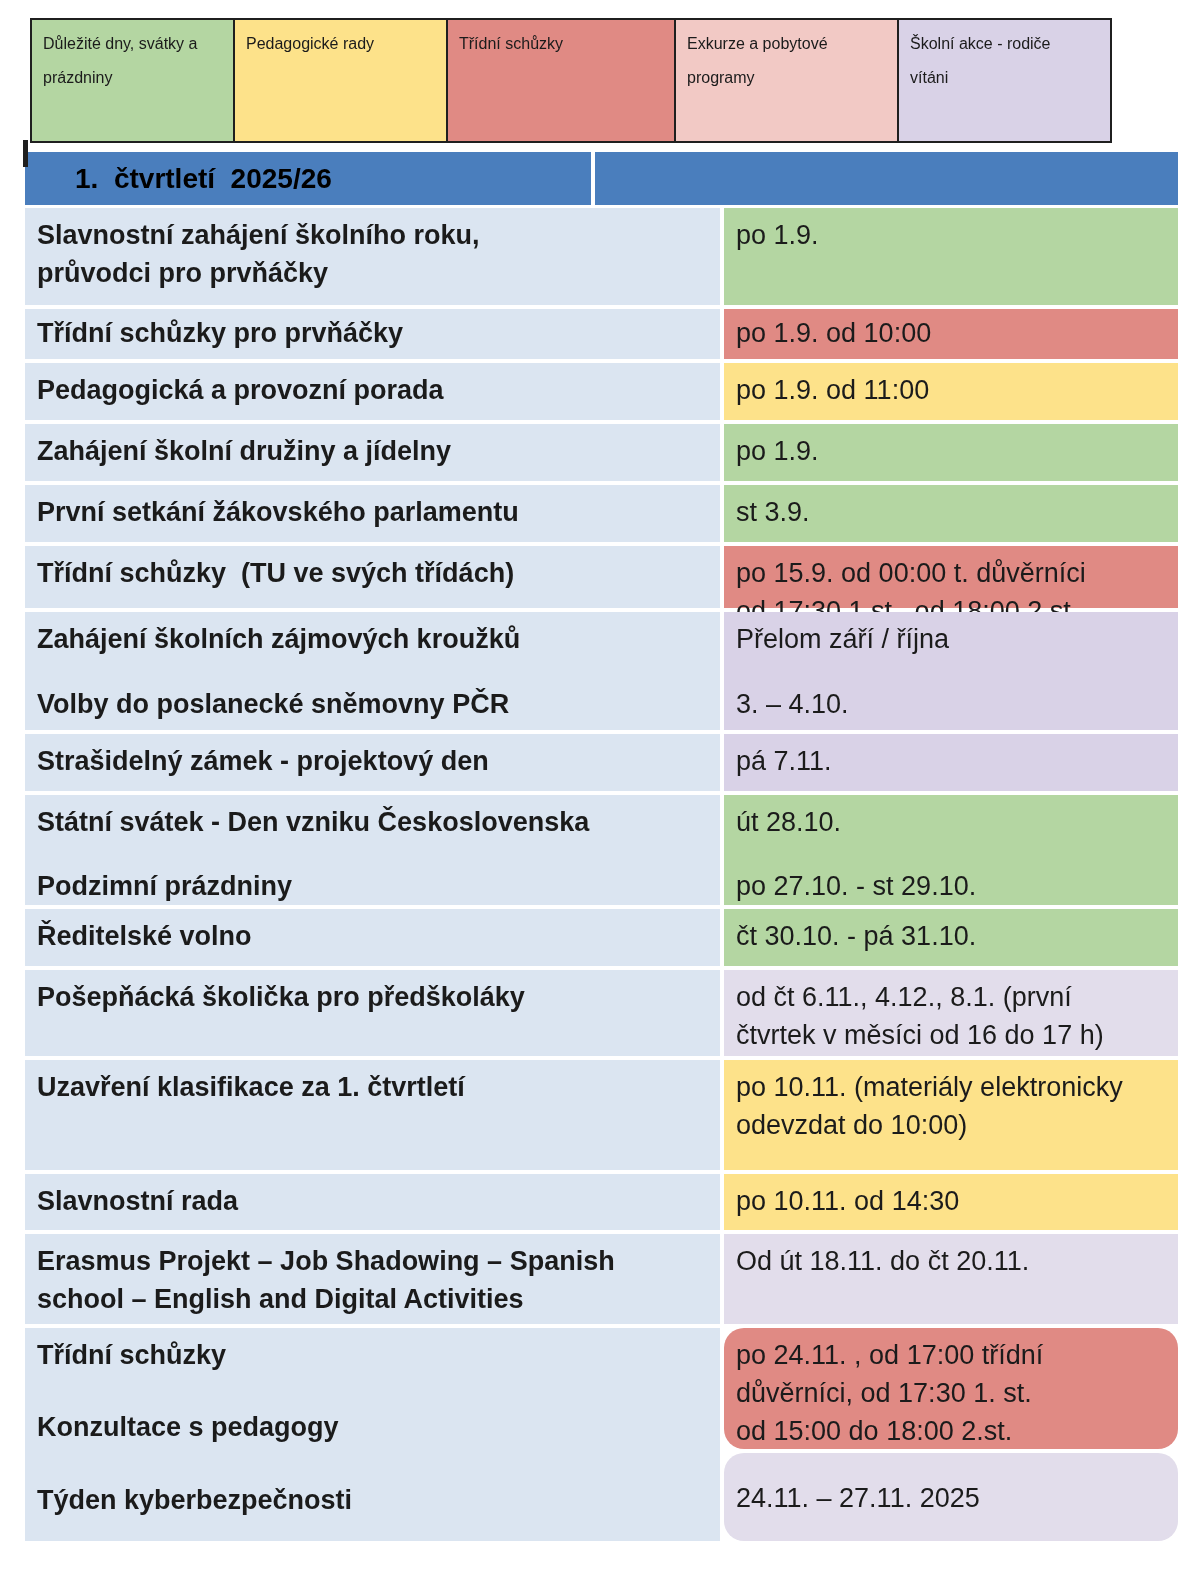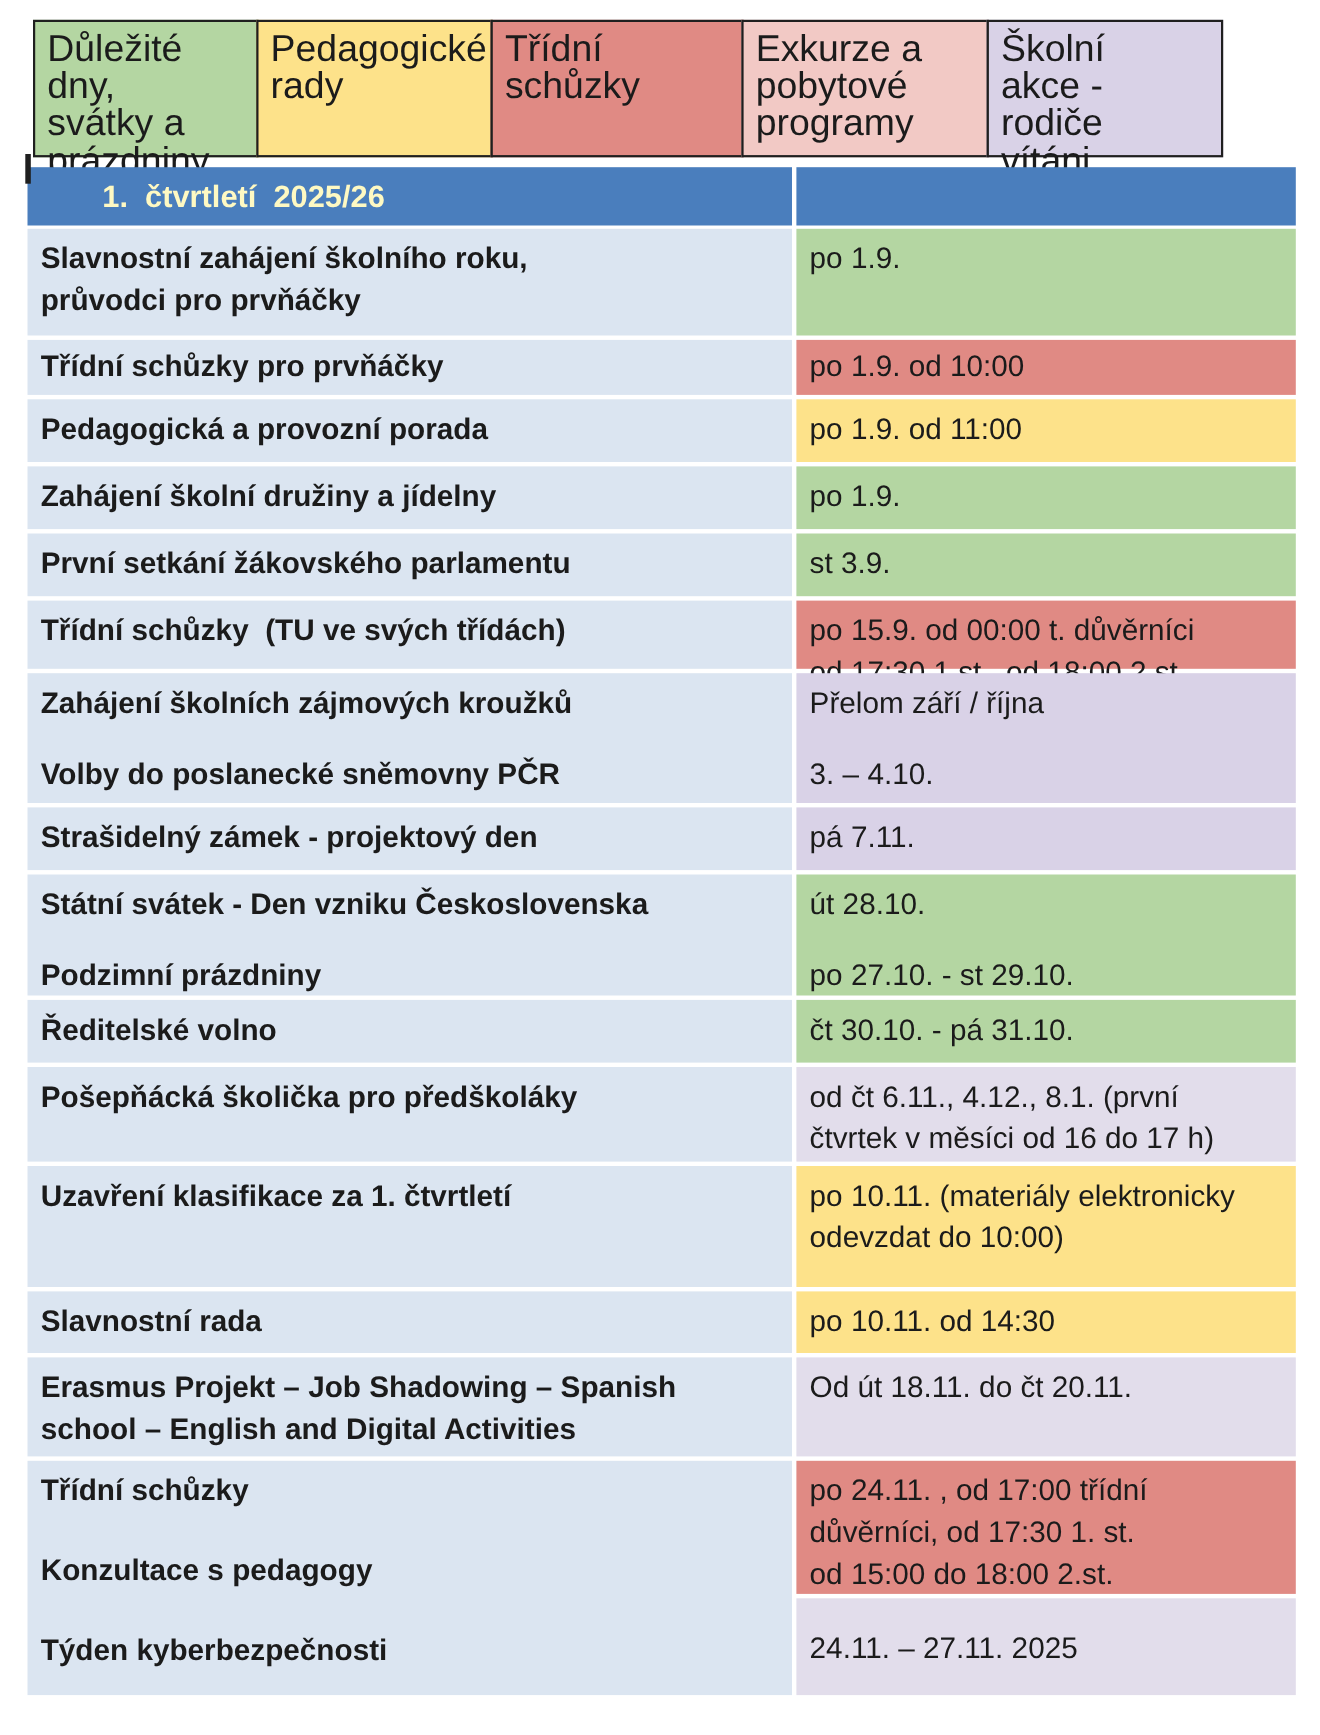--- a/index.html
+++ b/index.html
@@ -5,36 +5,36 @@
   html,body{margin:0;padding:0;}
   body{
     width:1200px;height:1577px;background:#ffffff;position:relative;
     font-family:"Liberation Sans","DejaVu Sans",sans-serif;color:#1b1b1b;
     overflow:hidden;
   }
   
   .legend{display:flex;margin:18px 0 0 30px;}
   .legend-box{
     height:125px;box-sizing:border-box;border:2px solid #1f1f1f;margin-left:-2px;
-    padding:7px 27px 0 11px;font-size:34px;line-height:34px;
+    padding:7px 27px 0 11px;font-size:16px;line-height:34px;
   }
   .legend-box:first-child{margin-left:0;}
   .lg-green{background:var(--green);width:205px;}
   .lg-yellow{background:var(--yellow);width:215px;}
   .lg-red{background:var(--red);width:230px;}
   .lg-pink{background:var(--pink);width:225px;}
   .lg-lavender{background:var(--lavender);width:215px;}
   
   .artifact{position:absolute;left:23px;top:140px;width:5px;height:27px;background:#1f1f1f;}
   
   .header-row{display:flex;margin:9px 0 3px 25px;width:1153px;height:53px;}
   .header-cell-left{
-    width:695px;box-sizing:border-box;background:var(--header_blue);
-    color:#fef9c3;font-weight:bold;font-size:28px;line-height:53px;
-    padding-left:68px;white-space:pre;
+    width:566px;box-sizing:border-box;background:var(--header_blue);
+    color:#000000;font-weight:bold;font-size:28px;line-height:53px;
+    padding-left:50px;white-space:pre;
   }
   .header-cell-right{flex:1;background:var(--header_blue);margin-left:4px;}
   
   .trow{display:flex;margin:0 0 4px 25px;width:1153px;}
   .cell{box-sizing:border-box;font-size:27px;line-height:38px;padding:8px 12px 16px 12px;}
   .cl{width:695px;background:var(--row_blue);font-weight:bold;}
   .cr{width:454px;margin-left:4px;}
   .line{white-space:pre-wrap;}
   .cat-green{background:var(--green);}
   .cat-red{background:var(--red);}
@@ -43,21 +43,21 @@
   .cat-lavlight{background:var(--lavender_light);}
   
   .gap27{margin-top:27px;}
   .gap26{margin-top:26px;}
   .gap34{margin-top:34px;}
   .gap35{margin-top:35px;}
   
   .compound{display:flex;margin:0 0 4px 25px;width:1153px;}
   .compound .cl{height:213px;}
   .rstack{display:flex;flex-direction:column;width:454px;margin-left:4px;}
-  .rstack .cr{margin-left:0;width:454px;}
+  .rstack .cr{margin-left:0;width:454px;border-radius:20px;}
   .rstack .cr.red-top{height:121px;}
   .rstack .cr.lav-bottom{height:88px;margin-top:4px;padding-top:26px;}
 </style>
 </head>
 <body>
 
 <div class="artifact"></div>
 
 <div class="legend">
   <div class="legend-box lg-green">

